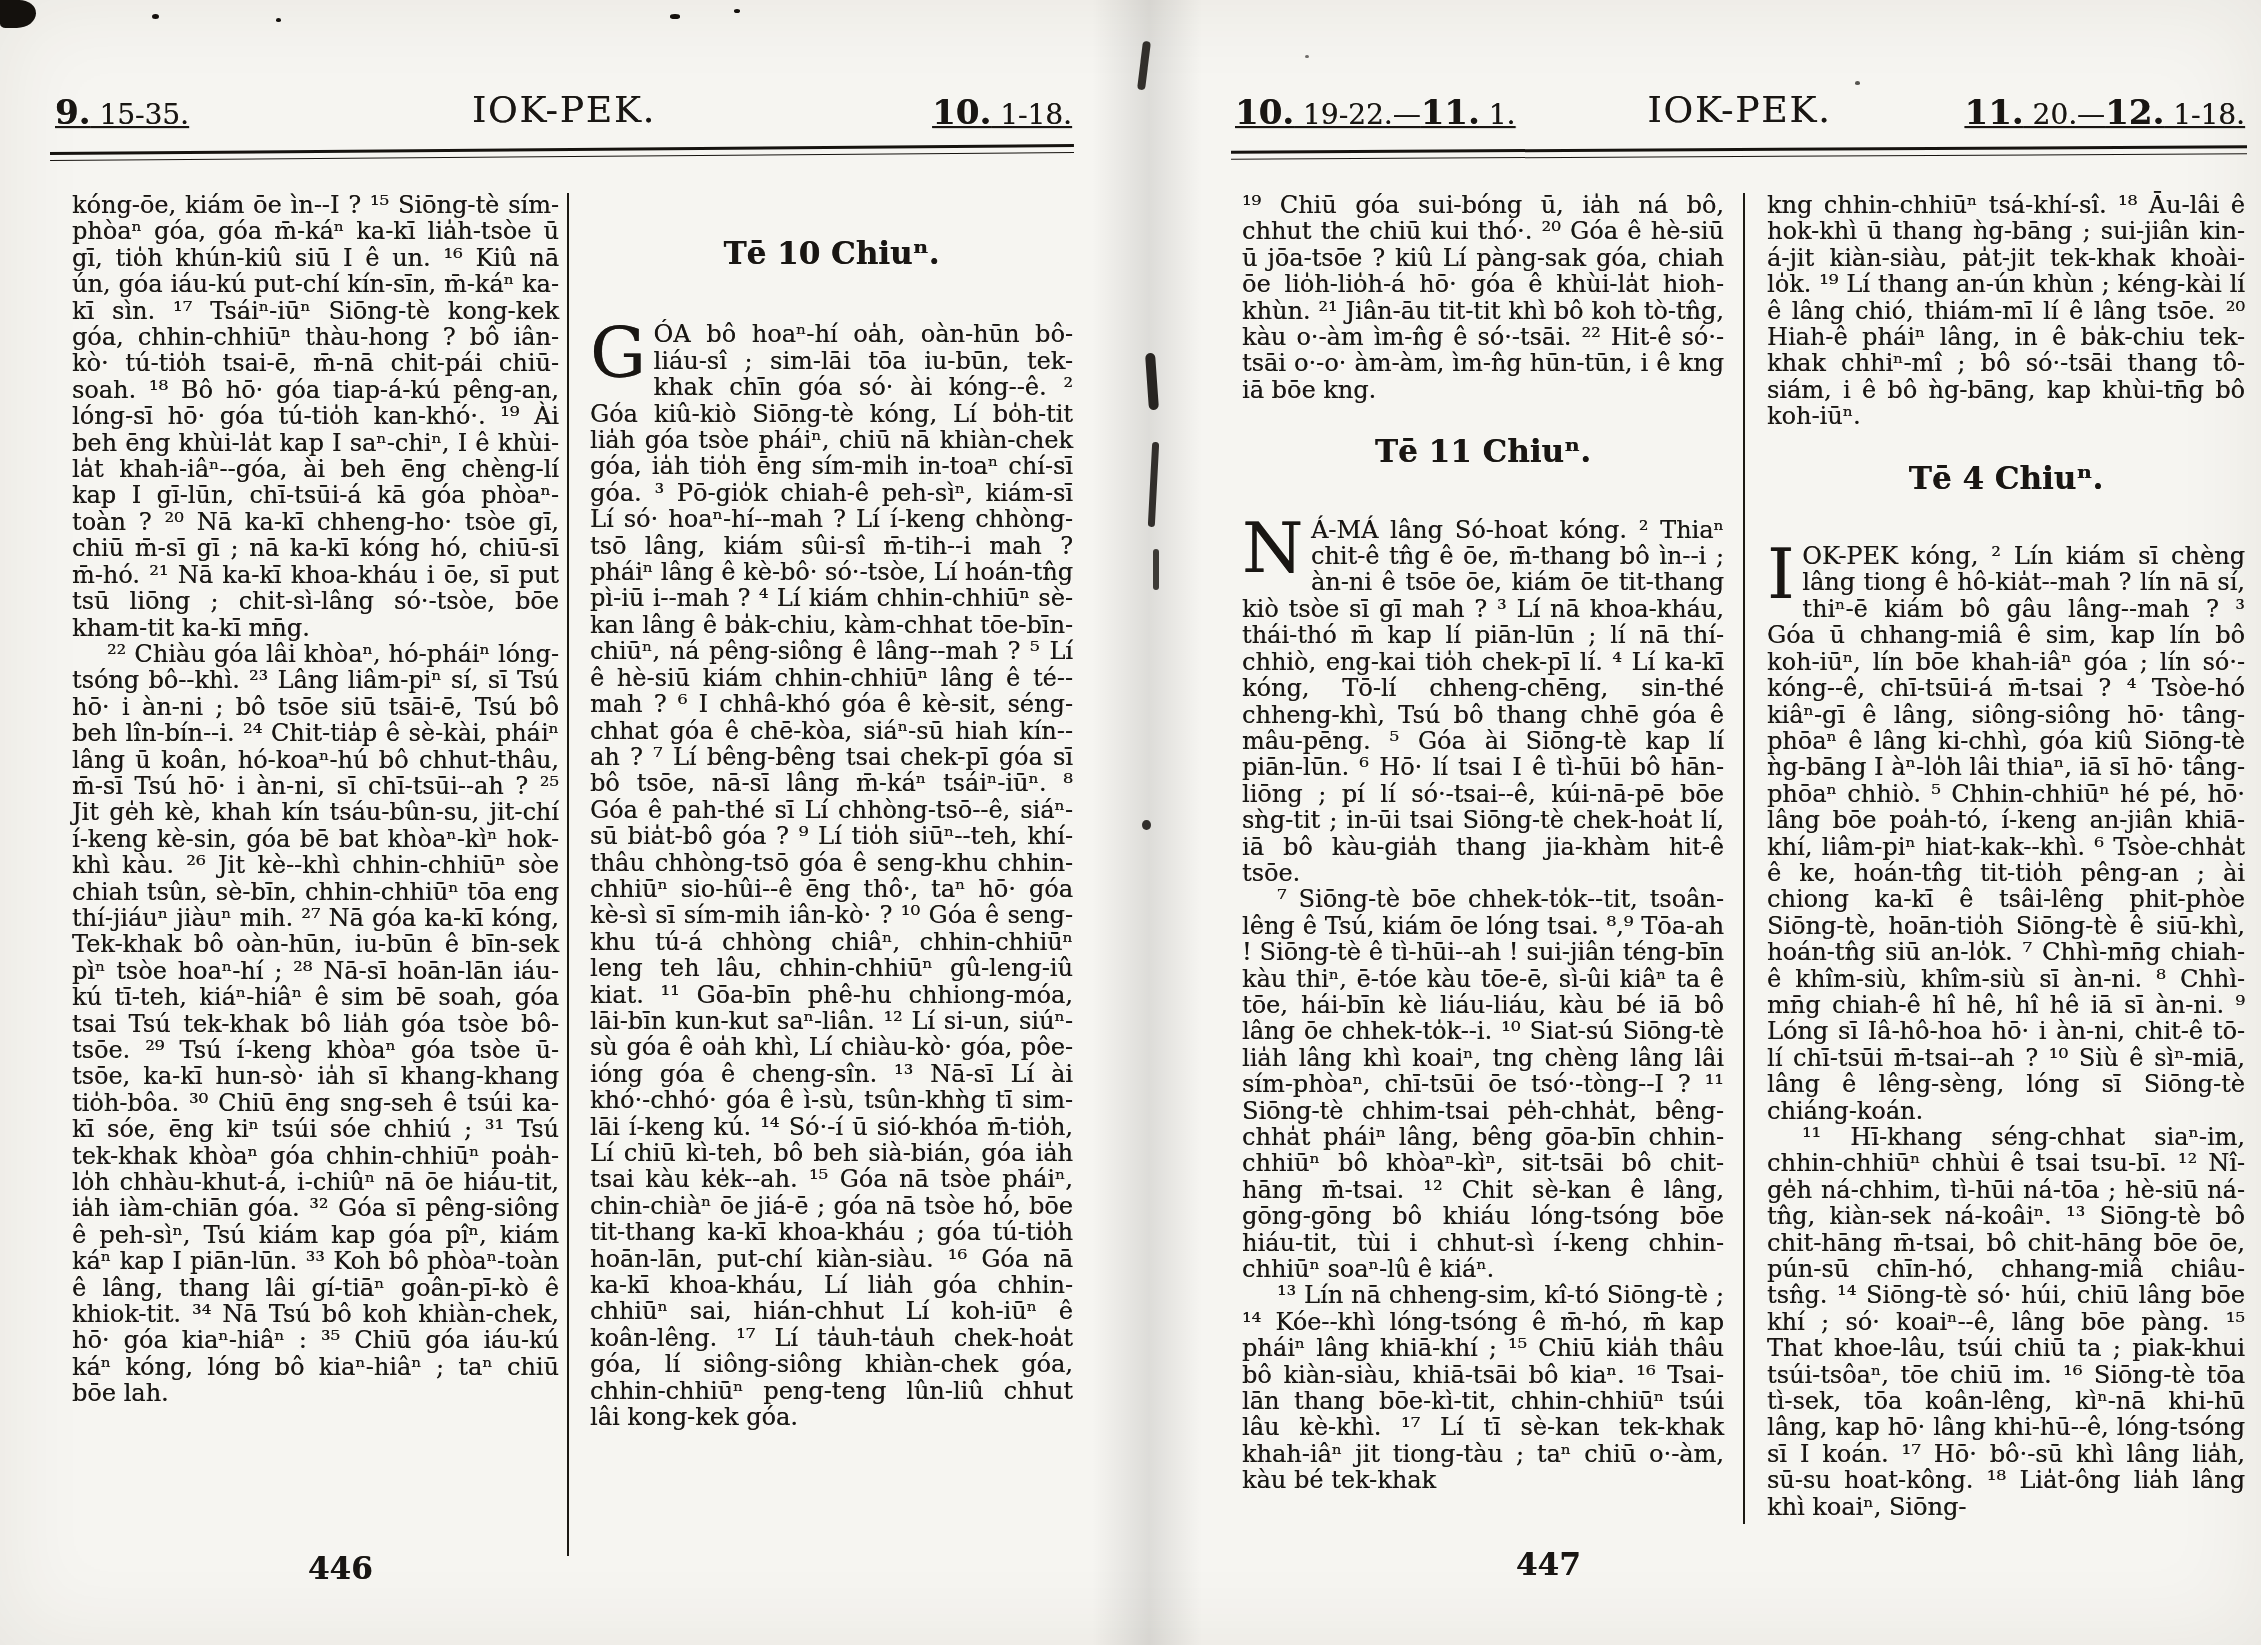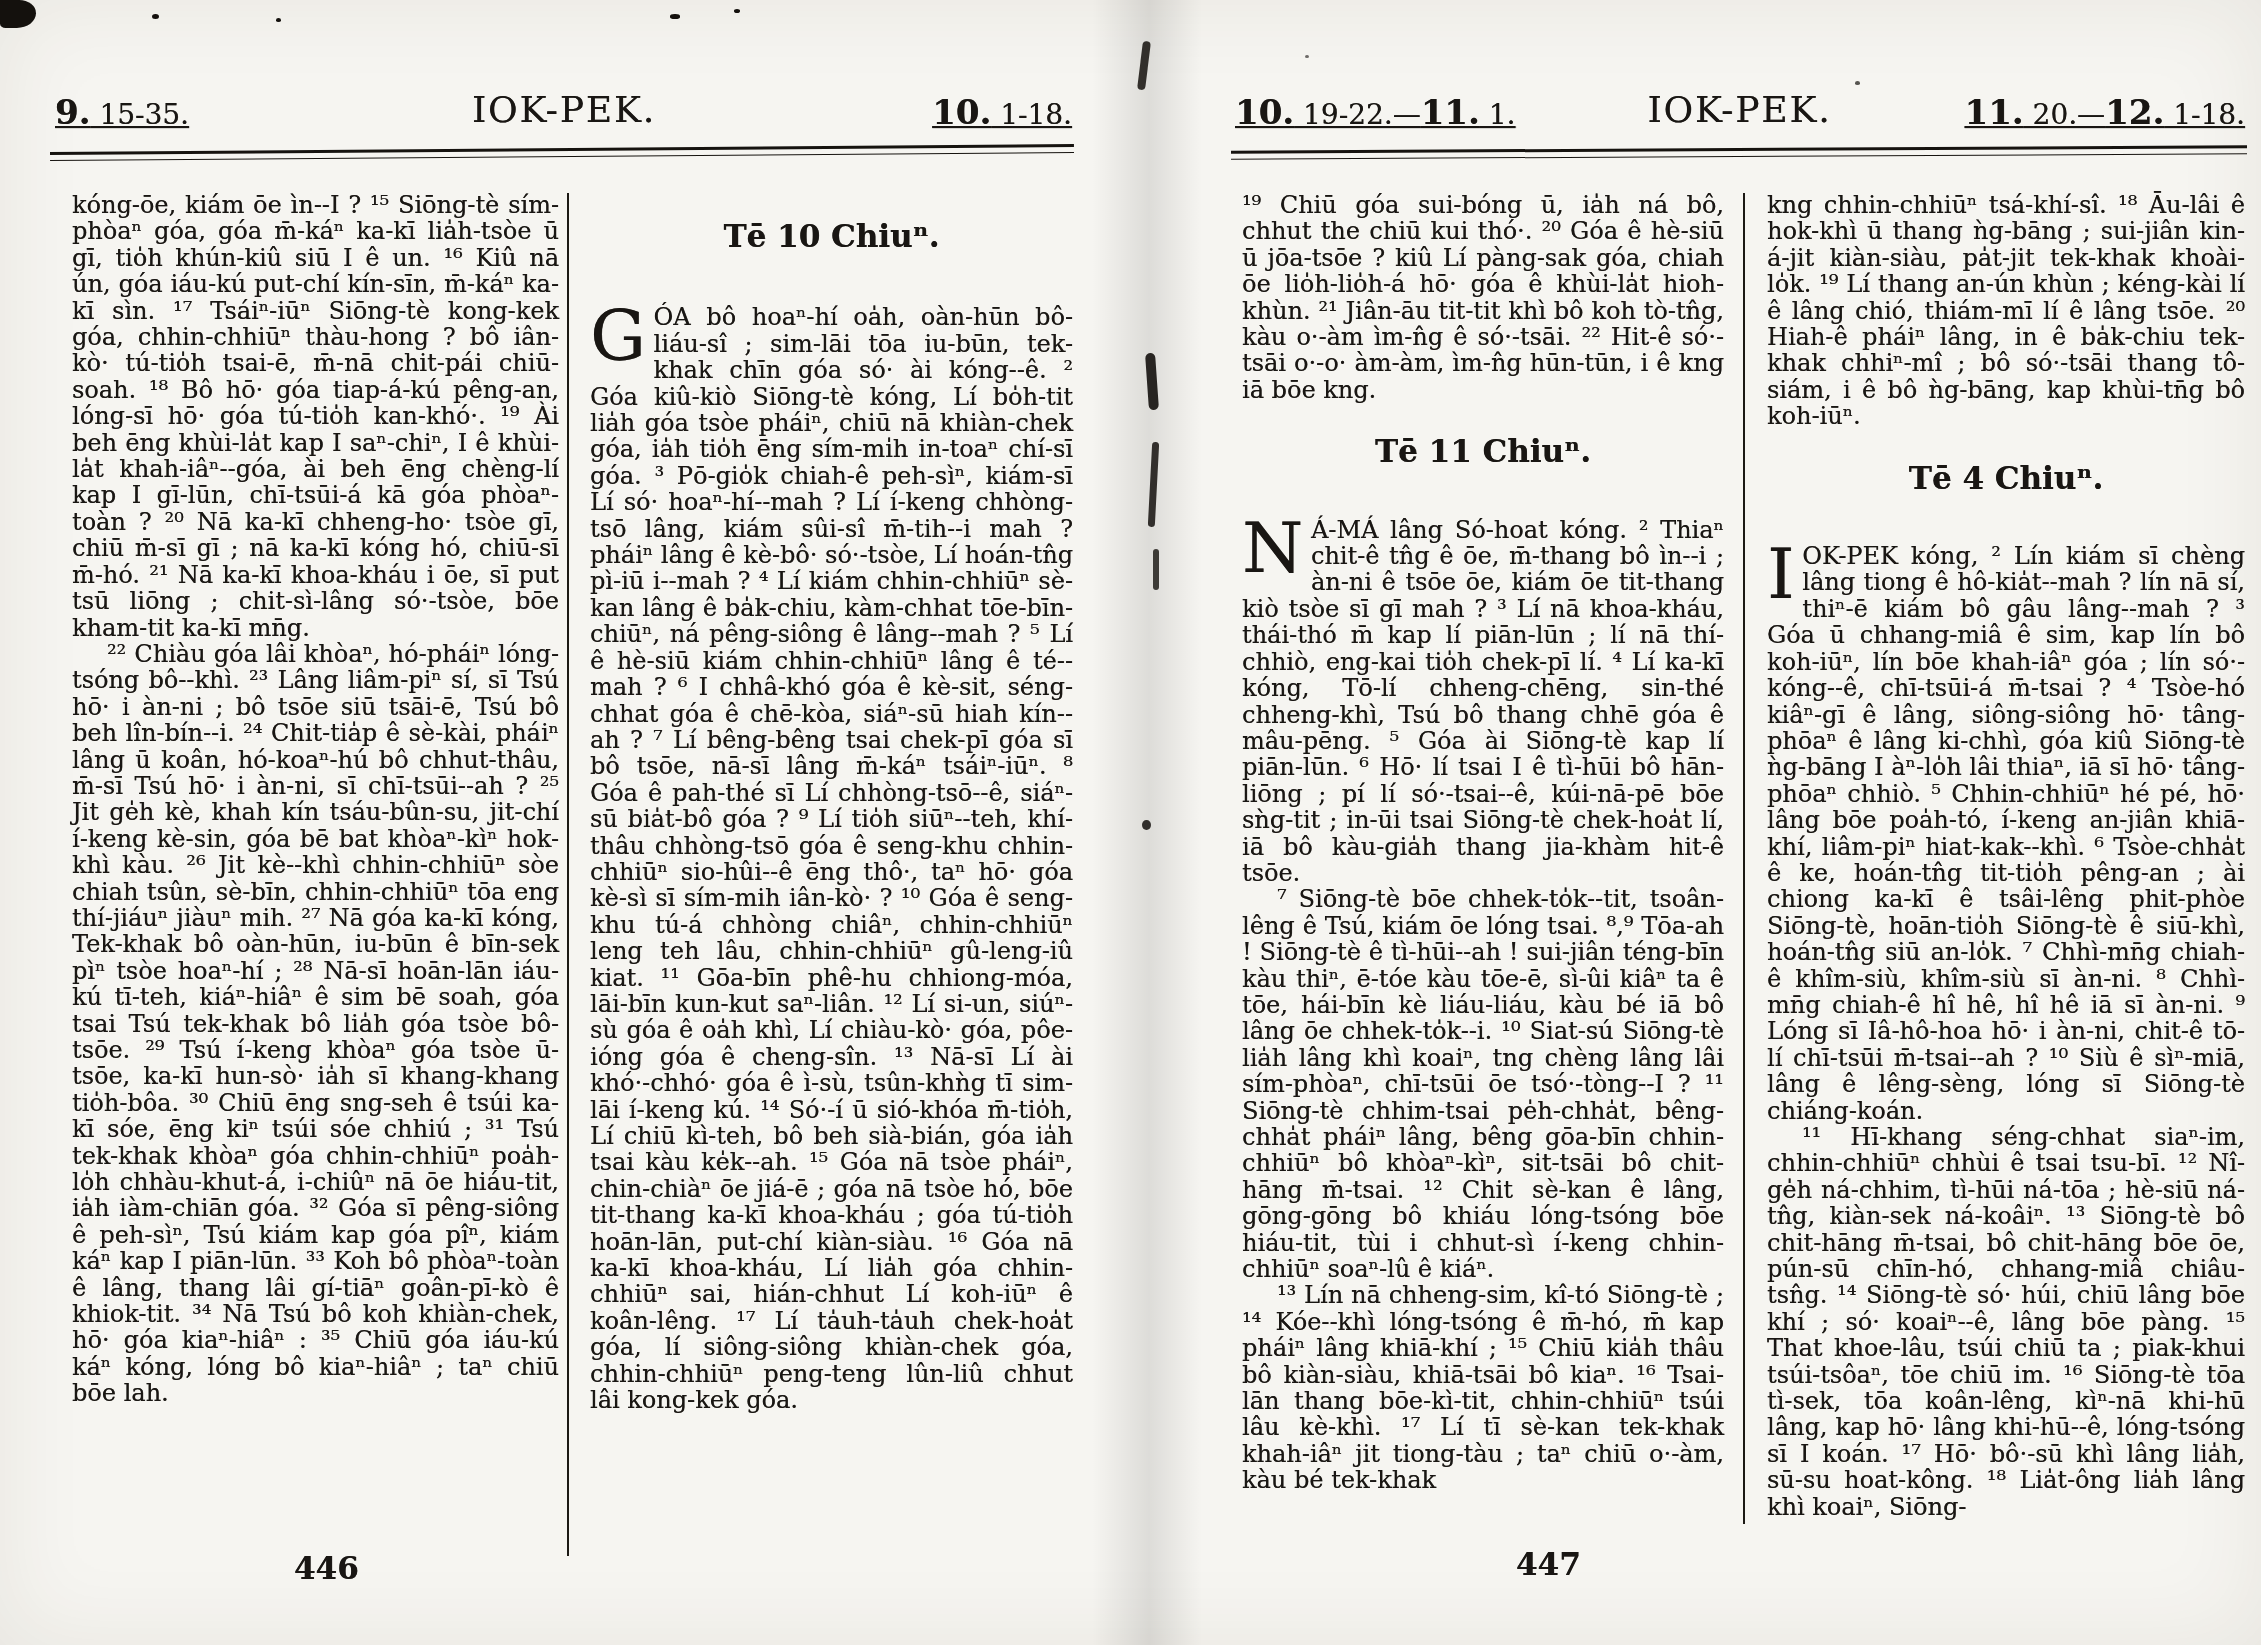--- a/index.html
+++ b/index.html
@@ -33,31 +33,31 @@
 
   .col{position:absolute;top:192px;font-size:24px;line-height:26.4px;text-align:justify;
        hyphens:none;text-shadow:0.2px 0.2px 0.3px rgba(25,22,17,0.72);}
   .col-1{left:72px;width:487px;}
   .col-2{left:590px;width:483px;}
   .col-3{left:111px;width:482px;}
   .col-4{left:636px;width:478px;}
 
   .col p{margin:0;}
   p.indent{text-indent:35px;}
-  h2.chap{margin:31px 0 55px 0;text-align:center;font-size:31px;font-weight:bold;
+  h2.chap{margin:48px 0 55px 0;text-align:center;font-size:31px;font-weight:bold;
        text-shadow:0.3px 0.3px 0.4px rgba(20,18,14,0.8);}
   .col-3 h2.chap, .col-4 h2.chap{margin:35px 0 52px 0;}
 
   p.dropcap::first-letter{
     float:left;font-size:70px;line-height:52px;padding:5.2px 7.7px 0 0;font-weight:normal;
   }
 
   .pagenum{position:absolute;font-size:31px;font-weight:bold;
        text-shadow:0.3px 0.3px 0.3px rgba(20,18,14,0.8);}
-  .page-left  .pagenum{left:294px;top:1550px;}
+  .page-left  .pagenum{left:308px;top:1550px;}
   .page-right .pagenum{left:385px;top:1546px;}
 
   
   .art{position:absolute;background:#14110d;}
   .a1{left:0;top:0;width:36px;height:28px;border-radius:0 75% 85% 25%;}
   .a2{left:152px;top:14px;width:7px;height:5.2px;border-radius:50%;}
   .a3{left:276px;top:18px;width:5.2px;height:3.9px;border-radius:50%;}
   .a4{left:670px;top:14px;width:10.3px;height:4.5px;border-radius:45%;}
   .a5{left:734px;top:9px;width:6.4px;height:3.9px;border-radius:45%;}
   .a6{left:1140px;top:41px;width:7.7px;height:49px;border-radius:5.2px;transform:rotate(7deg);opacity:.85;}

